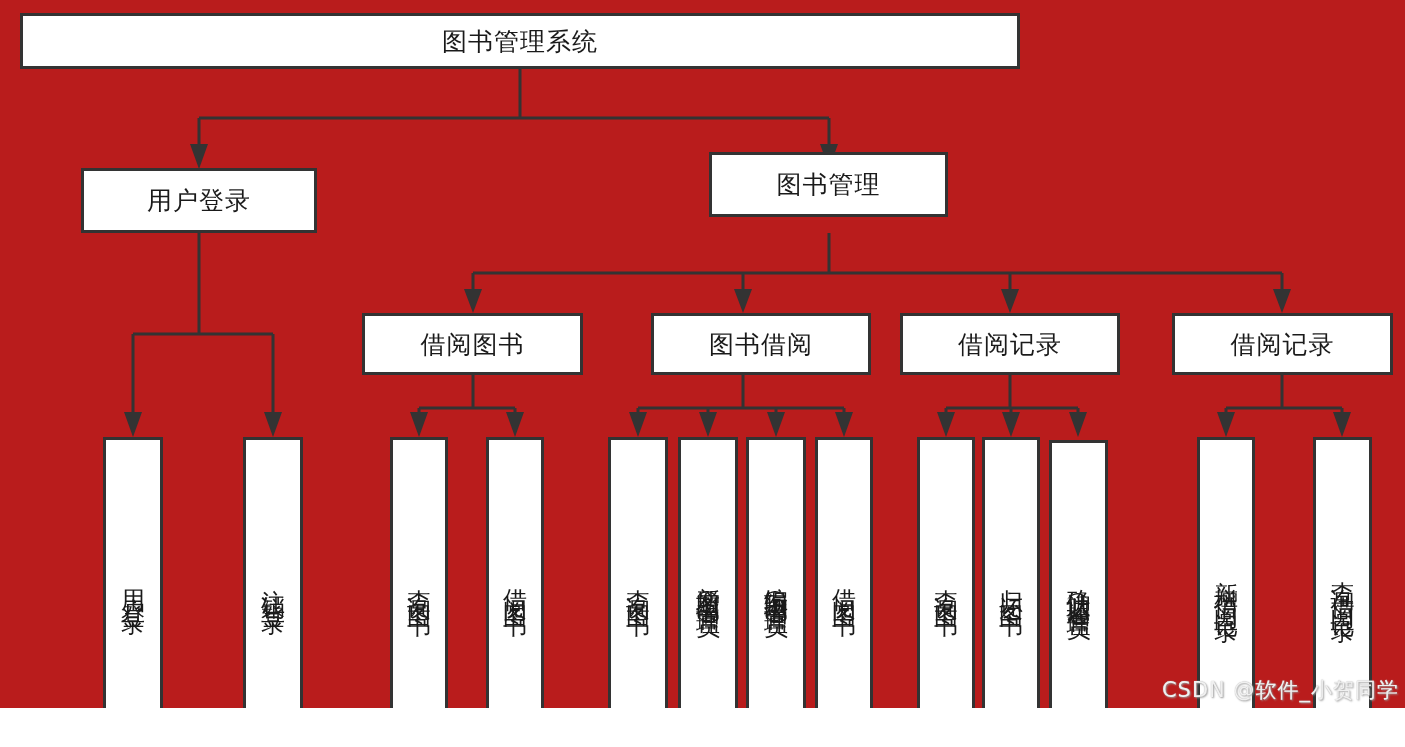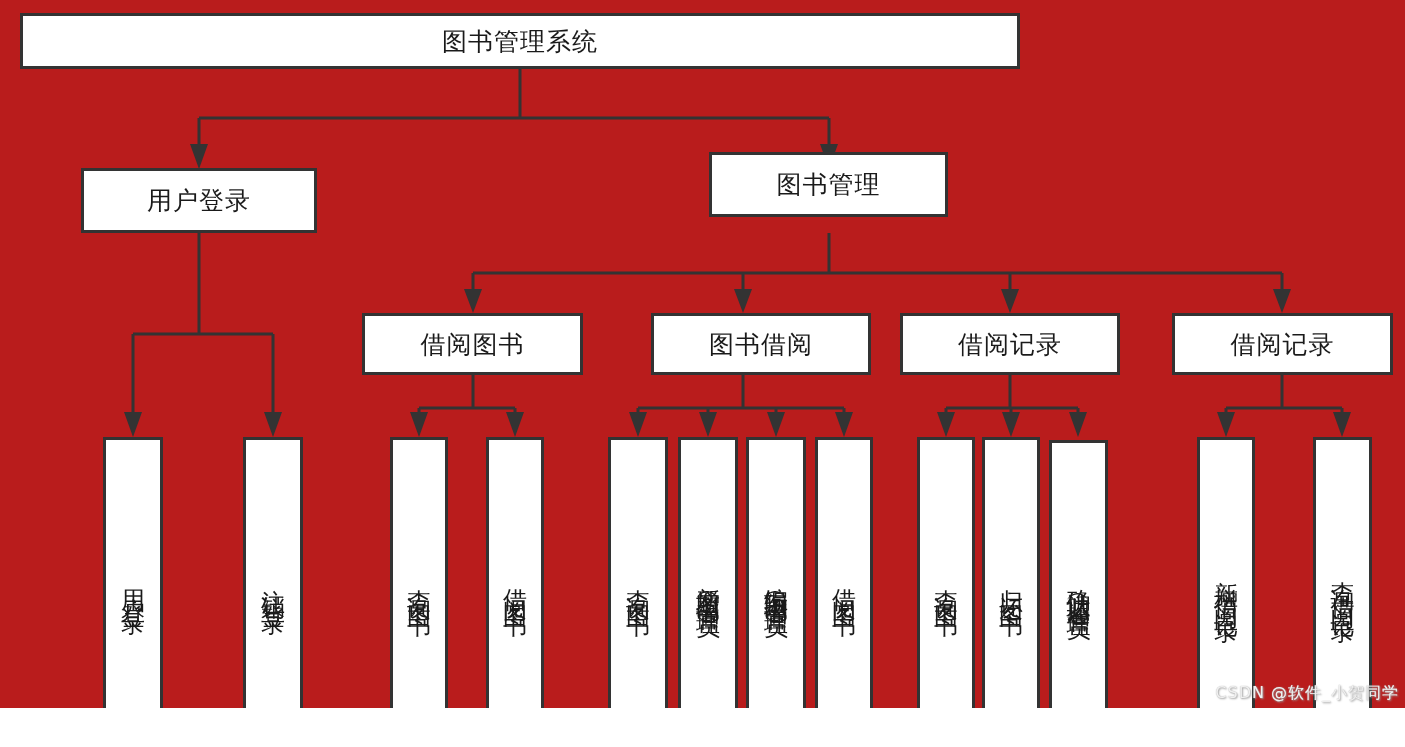--- a/index.html
+++ b/index.html
@@ -40,21 +40,21 @@
     letter-spacing: 8px;
     padding: 6px 0;
     line-height: 1;
   }
   .vbox.long { letter-spacing: 4px; }
   .watermark {
     position: absolute;
     right: 6px;
     bottom: 4px;
     z-index: 3;
-    font-size: 16px;
+    font-size: 21px;
     letter-spacing: 1px;
     color: #f0f0f0;
     text-shadow: 1px 1px 2px #9a9a9a, 0 0 1px #b5b5b5;
     white-space: nowrap;
   }
 </style>
 </head>
 <body>
 
 <div class="stage">

